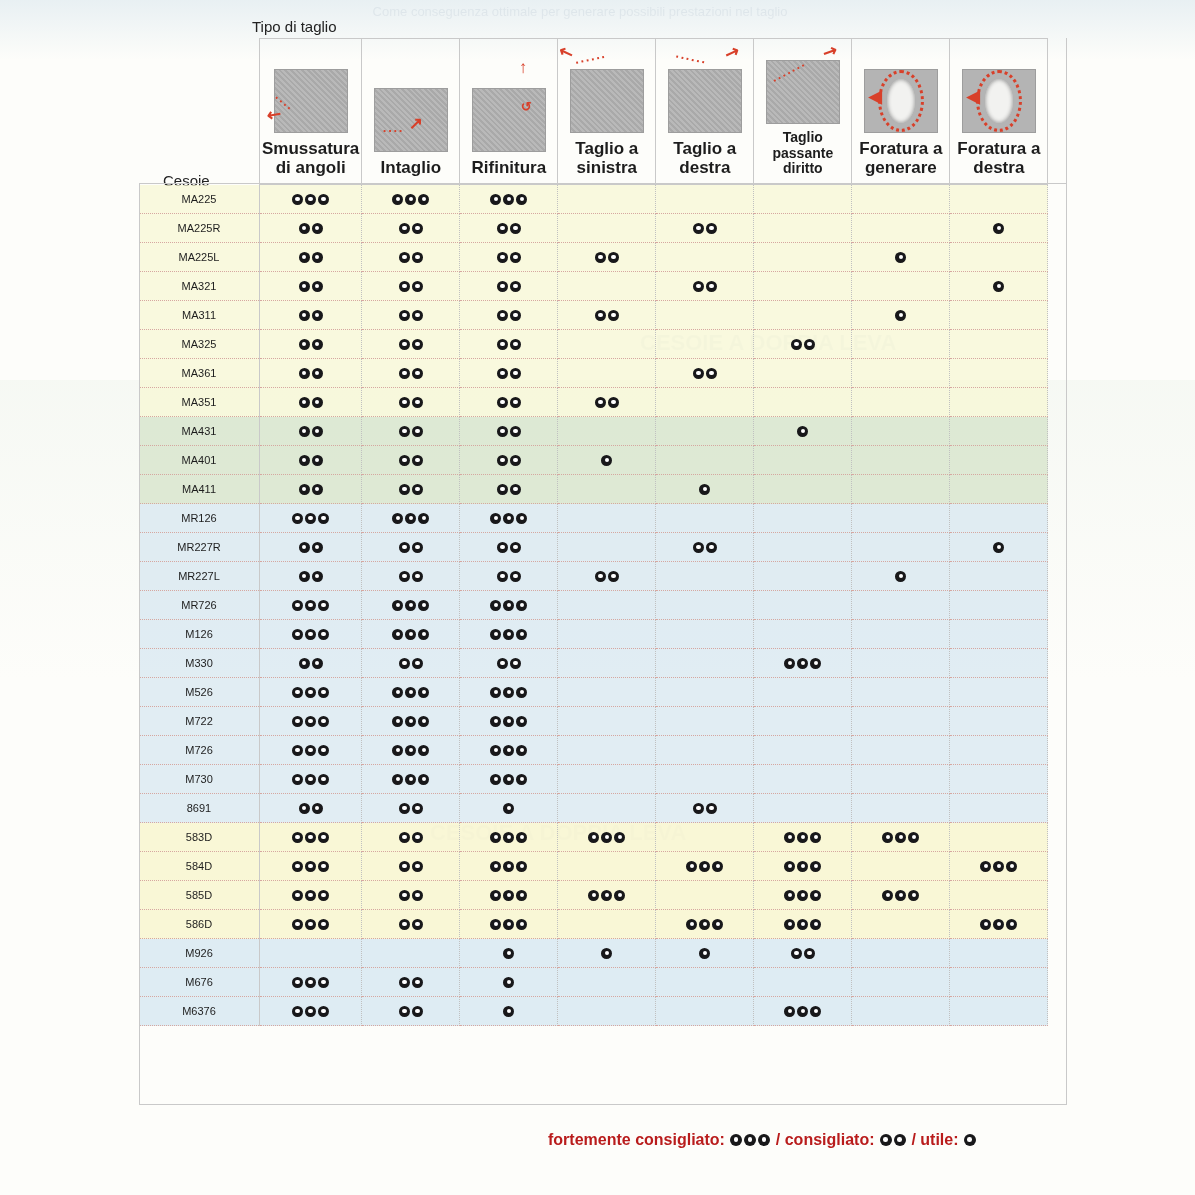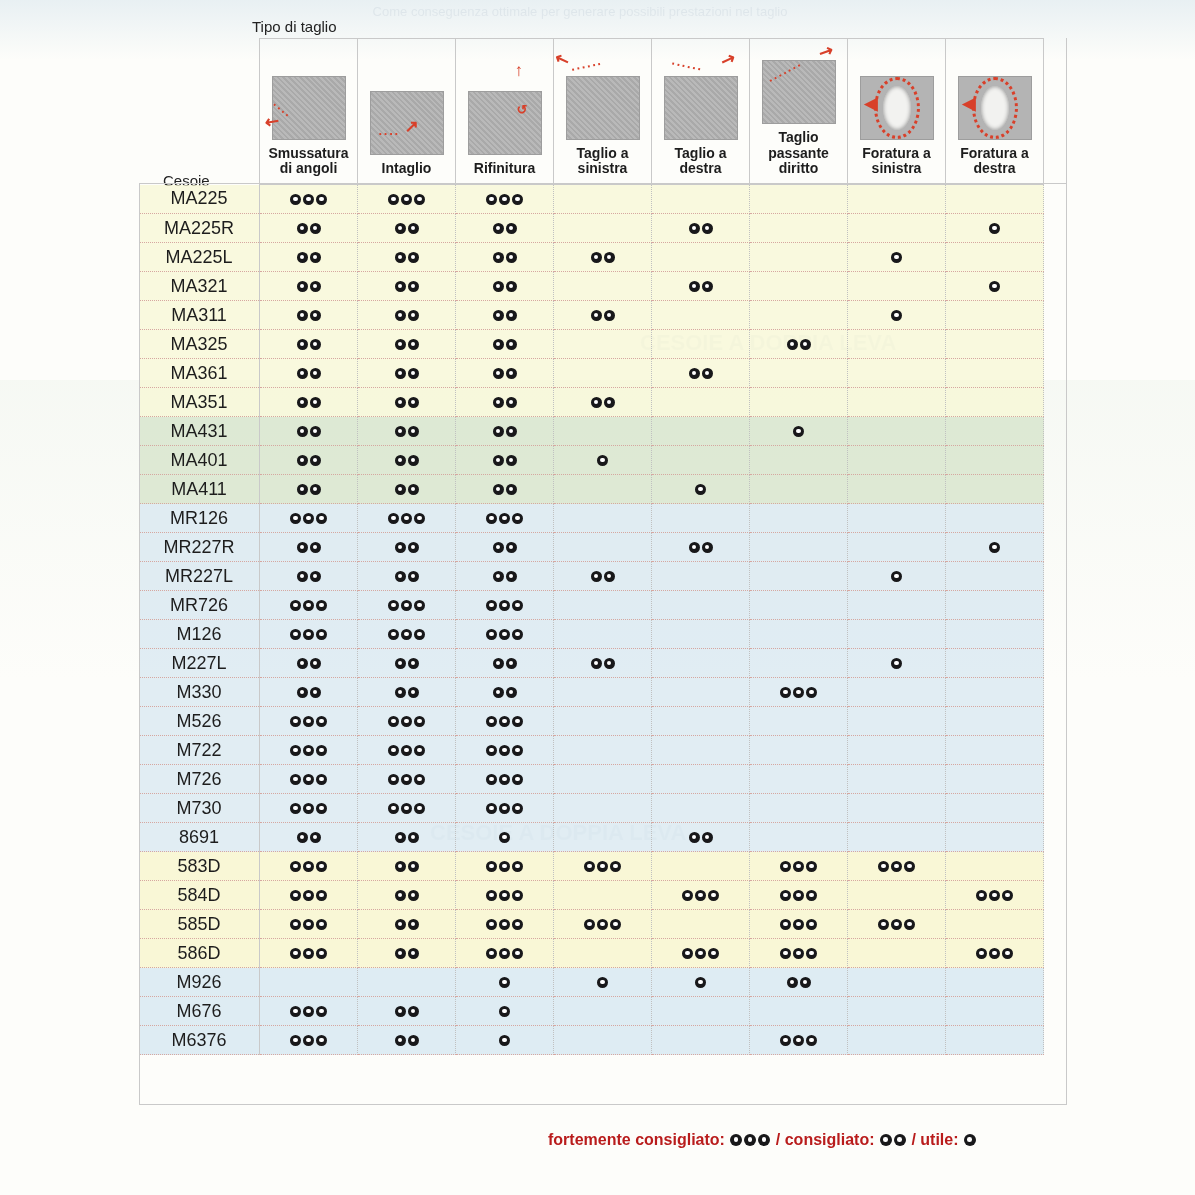--- a/index.html
+++ b/index.html
@@ -56,28 +56,28 @@
     box-shadow:inset 0 0 4px #8c8c8c;
   }
   .pic .dashring{
     position:absolute;left:50%;top:50%;transform:translate(-50%,-50%);
     width:40px;height:56px;border-radius:50%;
     border:3px dotted #d8402a;
   }
   .arrow{position:absolute;font-size:17px;color:#d8402a;font-weight:bold;line-height:1;}
   .dots-red{position:absolute;color:#d8402a;font-size:13px;letter-spacing:1px;font-weight:bold;}
   .colhead .lbl{
-    display:block;font-size:14px;line-height:1.12;color:#1d1d1d;
+    display:block;font-size:17px;line-height:1.12;color:#1d1d1d;
     padding:6px 2px 7px 2px;
   }
   .colhead .lbl.small{font-size:14px;}
 
   .rowlabel{
     width:120px;height:28px;
-    text-align:center;font-size:18px;color:#1d1d1d;
+    text-align:center;font-size:11px;color:#1d1d1d;
     border-right:1px solid #c9c9c9;
   }
   .cell{
     width:97px;height:28px;text-align:center;
     border-right:1px dotted #c0c0c0;
     border-bottom:1px dotted #d6a7a0;
     font-size:0;
     white-space:nowrap;
   }
   .cell.first{border-left:1px solid #c9c9c9;}
@@ -177,21 +177,21 @@
           </div>
           <span class="lbl small">Taglio passante diritto</span>
         </th>
 
         <th class="colhead">
           <div class="pic ellipse">
             <span class="hole"></span>
             <span class="dashring"></span>
             <span class="arrow" style="left:4px;top:18px;">◀</span>
           </div>
-          <span class="lbl">Foratura a sinistra</span>
+          <span class="lbl">Foratura a generare</span>
         </th>
 
         <th class="colhead">
           <div class="pic ellipse">
             <span class="hole"></span>
             <span class="dashring"></span>
             <span class="arrow" style="left:4px;top:18px;">◀</span>
           </div>
           <span class="lbl">Foratura a destra</span>
         </th>
@@ -365,31 +365,20 @@
         </tr>
         <tr class="g-blue">
           <td class="rowlabel">M126</td>
           <td class="cell first"><span class="bead"></span><span class="bead"></span><span class="bead"></span></td>
           <td class="cell"><span class="bead"></span><span class="bead"></span><span class="bead"></span></td>
           <td class="cell"><span class="bead"></span><span class="bead"></span><span class="bead"></span></td>
           <td class="cell"></td>
           <td class="cell"></td>
           <td class="cell"></td>
           <td class="cell"></td>
-          <td class="cell"></td>
-        </tr>
-        <tr class="g-blue">
-          <td class="rowlabel">M227L</td>
-          <td class="cell first"><span class="bead"></span><span class="bead"></span></td>
-          <td class="cell"><span class="bead"></span><span class="bead"></span></td>
-          <td class="cell"><span class="bead"></span><span class="bead"></span></td>
-          <td class="cell"><span class="bead"></span><span class="bead"></span></td>
-          <td class="cell"></td>
-          <td class="cell"></td>
-          <td class="cell"><span class="bead"></span></td>
           <td class="cell"></td>
         </tr>
         <tr class="g-blue">
           <td class="rowlabel">M330</td>
           <td class="cell first"><span class="bead"></span><span class="bead"></span></td>
           <td class="cell"><span class="bead"></span><span class="bead"></span></td>
           <td class="cell"><span class="bead"></span><span class="bead"></span></td>
           <td class="cell"></td>
           <td class="cell"></td>
           <td class="cell"><span class="bead"></span><span class="bead"></span><span class="bead"></span></td>

